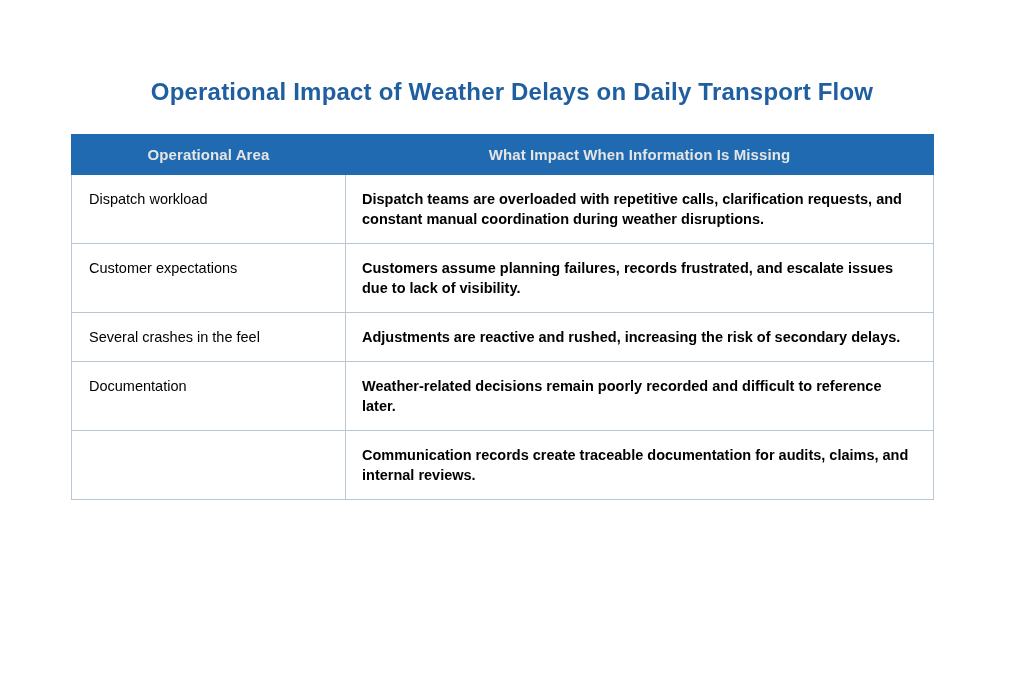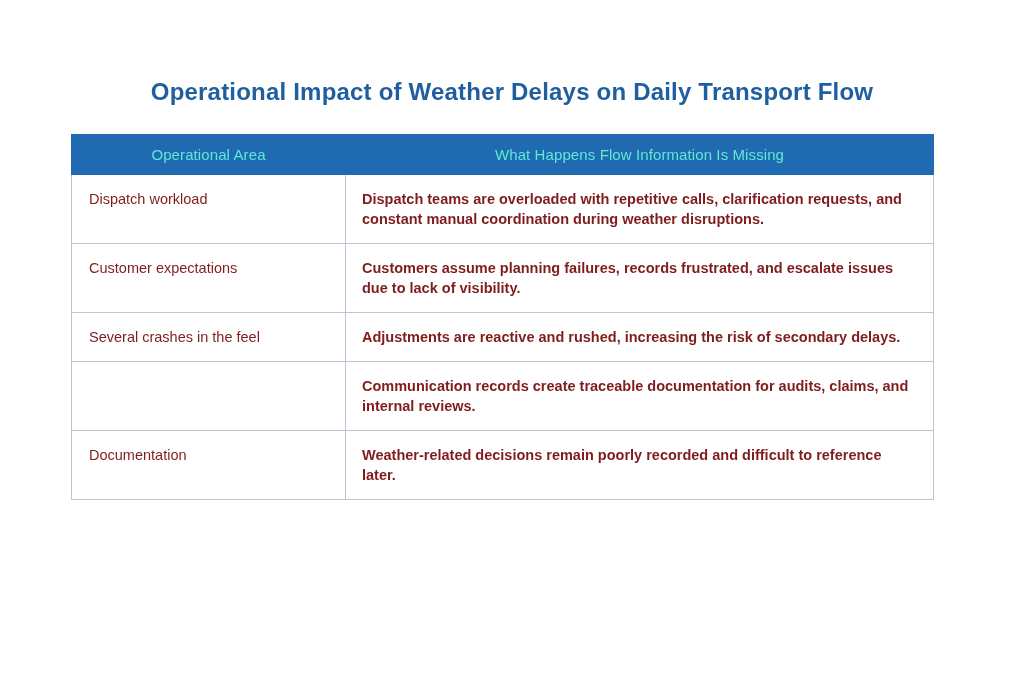--- a/index.html
+++ b/index.html
@@ -37,33 +37,33 @@
     top: 134px;
     width: 862px;
   }
   table.matrix {
     width: 862px;
     border-collapse: collapse;
     table-layout: fixed;
   }
   table.matrix th {
     background: #1f6ab0;
-    color: #5eead4;
+    color: #e5e5e5;
     font-size: 15px;
-    font-weight: normal;
+    font-weight: bold;
     text-align: center;
     padding: 11px 8px;
     border: 1px solid #1f6ab0;
     letter-spacing: 0.1px;
   }
   table.matrix td {
     border: 1px solid #b9c6d4;
     vertical-align: top;
     font-size: 14.5px;
-    color: #7f1d1d;
+    color: #000000;
     line-height: 1.38;
     padding: 14px 14px 14px 16px;
     background: #ffffff;
   }
   table.matrix td.area {
     width: 274px;
     padding-left: 17px;
   }
   table.matrix td.detail {
     width: 586px;
@@ -83,41 +83,41 @@
 
   <div class="table-wrap">
     <table class="matrix">
       <colgroup>
         <col class="col-area">
         <col class="col-detail">
       </colgroup>
       <thead>
         <tr>
           <th>Operational Area</th>
-          <th>What Happens Flow Information Is Missing</th>
+          <th>What Impact When Information Is Missing</th>
         </tr>
       </thead>
       <tbody>
         <tr>
           <td class="area">Dispatch workload</td>
           <td class="detail">Dispatch teams are overloaded with repetitive calls, clarification requests, and constant manual coordination during weather disruptions.</td>
         </tr>
         <tr>
           <td class="area">Customer expectations</td>
           <td class="detail">Customers assume planning failures, records frustrated, and escalate issues due to lack of visibility.</td>
         </tr>
         <tr>
           <td class="area">Several crashes in the feel</td>
           <td class="detail">Adjustments are reactive and rushed, increasing the risk of secondary delays.</td>
         </tr>
         <tr>
+          <td class="area">Documentation</td>
+          <td class="detail">Weather-related decisions remain poorly recorded and difficult to reference later.</td>
+        </tr>
+        <tr>
           <td class="area cell-empty"></td>
           <td class="detail">Communication records create traceable documentation for audits, claims, and internal reviews.</td>
-        </tr>
-        <tr>
-          <td class="area">Documentation</td>
-          <td class="detail">Weather-related decisions remain poorly recorded and difficult to reference later.</td>
         </tr>
       </tbody>
     </table>
   </div>
 
 </div>
 
 </body></html>

